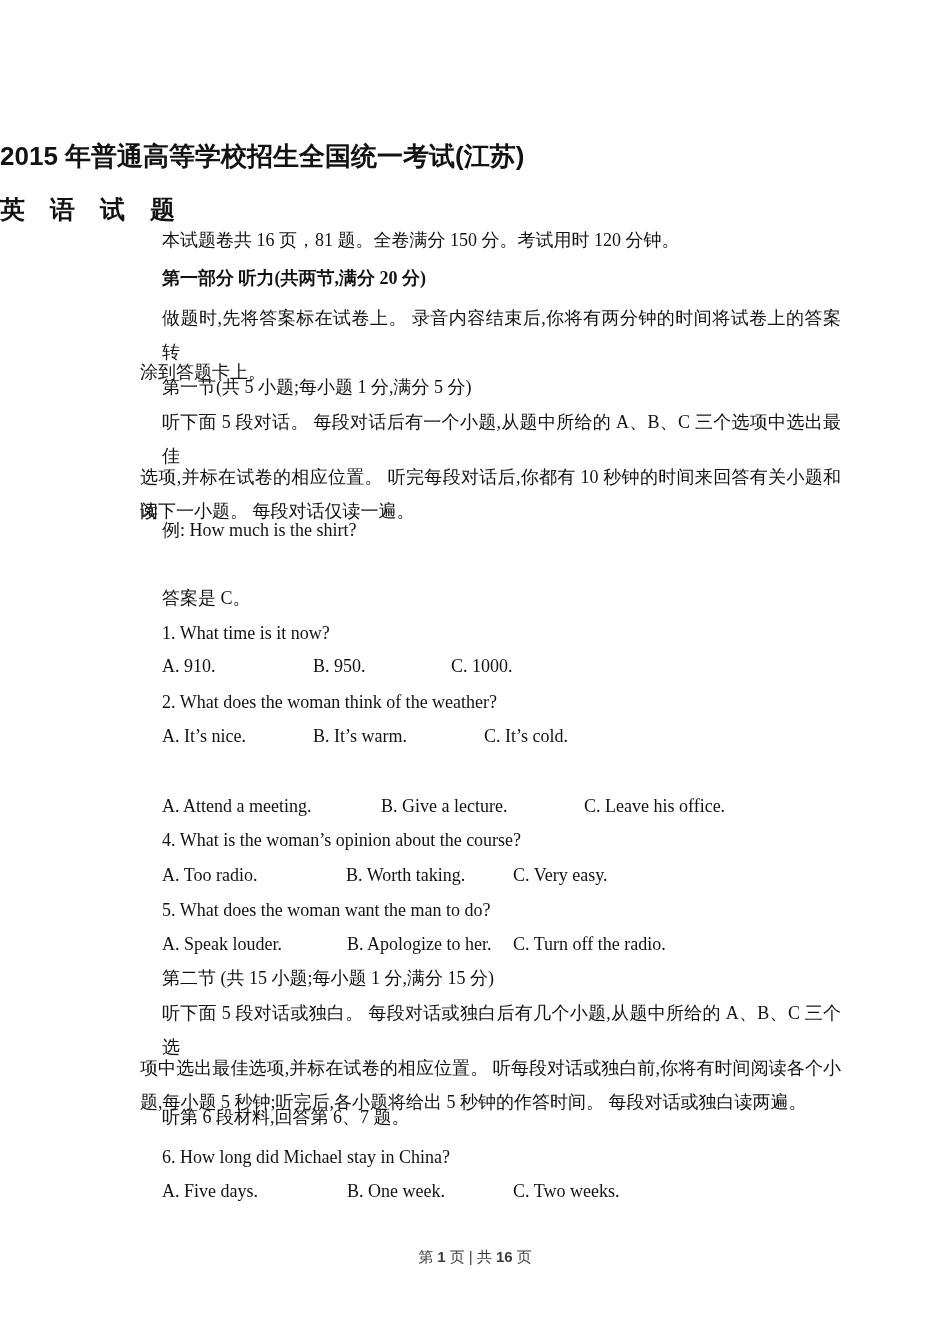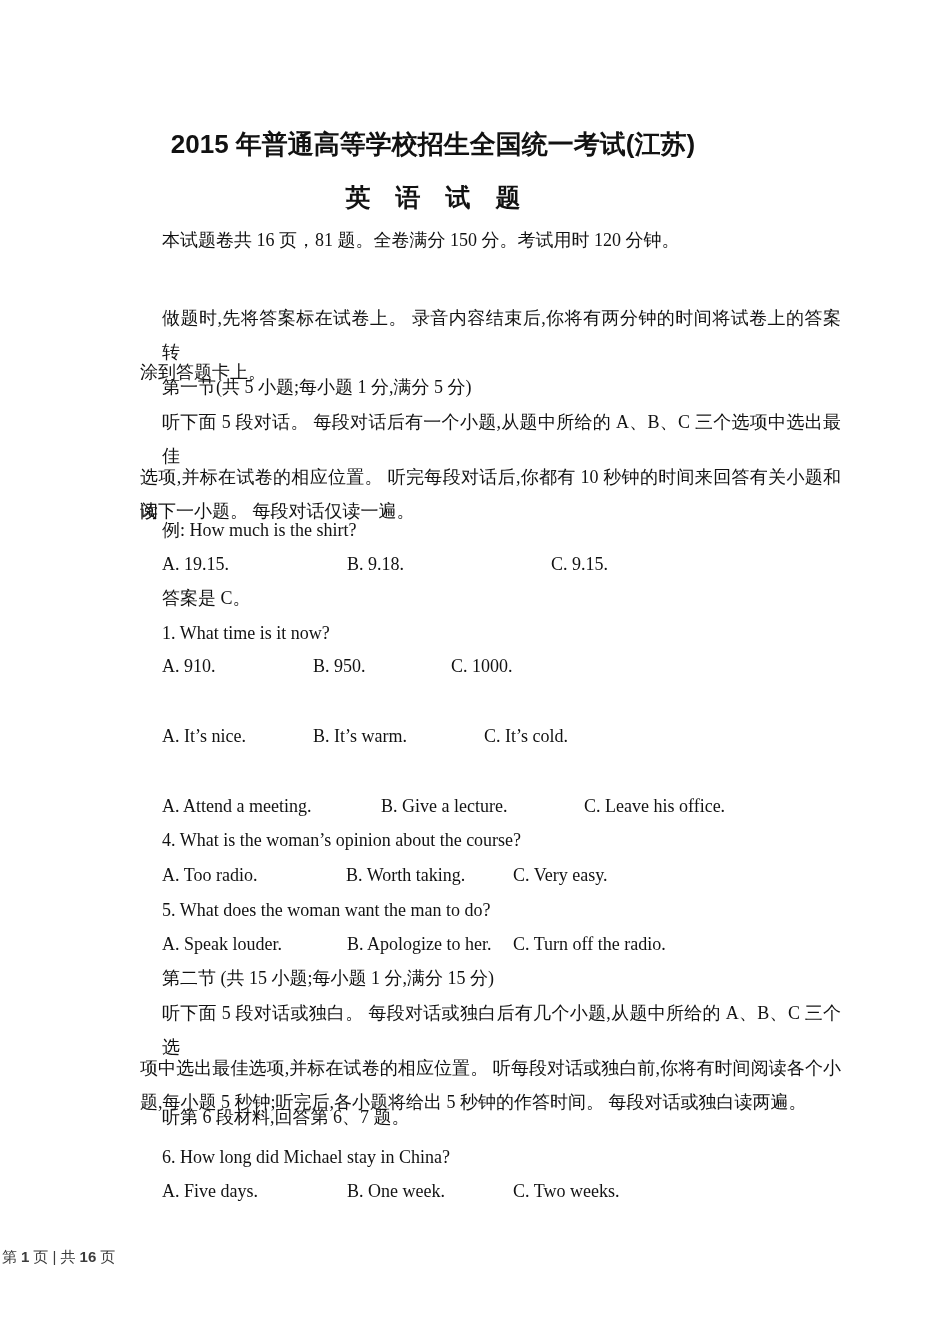--- a/index.html
+++ b/index.html
@@ -15,72 +15,71 @@
     position:absolute;
     height:34px; line-height:34px;
     font-size:18px;
     white-space:nowrap;
   }
   .flow { left:140px; width:701px;margin-top:20px; }
   .ind  { left:162px; width:679px; }
   .just { text-align:justify; text-align-last:justify; white-space:normal; }
   .b    { font-weight:bold; }
   .title-ln {
-    left:0; width:866px; text-align:center;
+    left:0; width:866px; text-align:left;
     font-weight:bold;
     font-family:"Liberation Sans","DejaVu Sans","Liberation Serif",sans-serif;
+    margin-top:12px;
   }
   #exam-title    { top:124px; font-size:26px; height:40px; line-height:40px; }
   #subject-title { top:177px; font-size:25px; height:40px; line-height:40px; }
   .opts { left:140px; width:701px; }
   .opts span { position:absolute; top:0; }
   #footer {
     position:absolute; top:1243px; left:0; width:950px;
+    text-align:center;
     font-size:15px; line-height:28px;
     color:#3c3c3c;
     font-family:"Liberation Sans","DejaVu Sans",sans-serif;
   }
   #footer .num { font-weight:bold; }
   #footer span { padding:0 2px; }
 </style>
 </head>
 <body>
 
 <div id="page">
 
   <div id="exam-title" class="ln title-ln">2015 年普通高等学校招生全国统一考试(江苏)</div>
   <div id="subject-title" class="ln title-ln">英　语　试　题</div>
 
   <div class="ln ind" style="top:223px">本试题卷共 16 页，81 题。全卷满分 150 分。考试用时 120 分钟。</div>
 
+  <div class="ln ind b" style="top:261px">第一部分 听力(共两节,满分 20 分)</div>
 
   <div class="ln ind just" style="top:301px">做题时,先将答案标在试卷上。 录音内容结束后,你将有两分钟的时间将试卷上的答案转</div>
   <div class="ln flow" style="top:335px">涂到答题卡上。</div>
 
   <div class="ln ind" style="top:370px">第一节(共 5 小题;每小题 1 分,满分 5 分)</div>
 
   <div class="ln ind just" style="top:405px">听下面 5 段对话。 每段对话后有一个小题,从题中所给的 A、B、C 三个选项中选出最佳</div>
   <div class="ln flow just" style="top:440px">选项,并标在试卷的相应位置。 听完每段对话后,你都有 10 秒钟的时间来回答有关小题和阅</div>
   <div class="ln flow" style="top:474px">读下一小题。 每段对话仅读一遍。</div>
 
   <div class="ln ind" style="top:513px">例: How much is the shirt?</div>
-  <div class="ln opts" style="top:547px">
-    <span style="left:22px">A. 19.15.</span>
-    <span style="left:207px">B. 9.18.</span>
-    <span style="left:411px">C. 9.15.</span>
-  </div>
   <div class="ln ind" style="top:581px">答案是 C。</div>
 
   <div class="ln ind" style="top:616px">1. What time is it now?</div>
   <div class="ln opts" style="top:649px">
     <span style="left:22px">A. 910.</span>
     <span style="left:173px">B. 950.</span>
     <span style="left:311px">C. 1000.</span>
   </div>
 
+  <div class="ln ind" style="top:685px">2. What does the woman think of the weather?</div>
   <div class="ln opts" style="top:719px">
     <span style="left:22px">A. It’s nice.</span>
     <span style="left:173px">B. It’s warm.</span>
     <span style="left:344px">C. It’s cold.</span>
   </div>
 
   <div class="ln opts" style="top:789px">
     <span style="left:22px">A. Attend a meeting.</span>
     <span style="left:241px">B. Give a lecture.</span>
     <span style="left:444px">C. Leave his office.</span>

